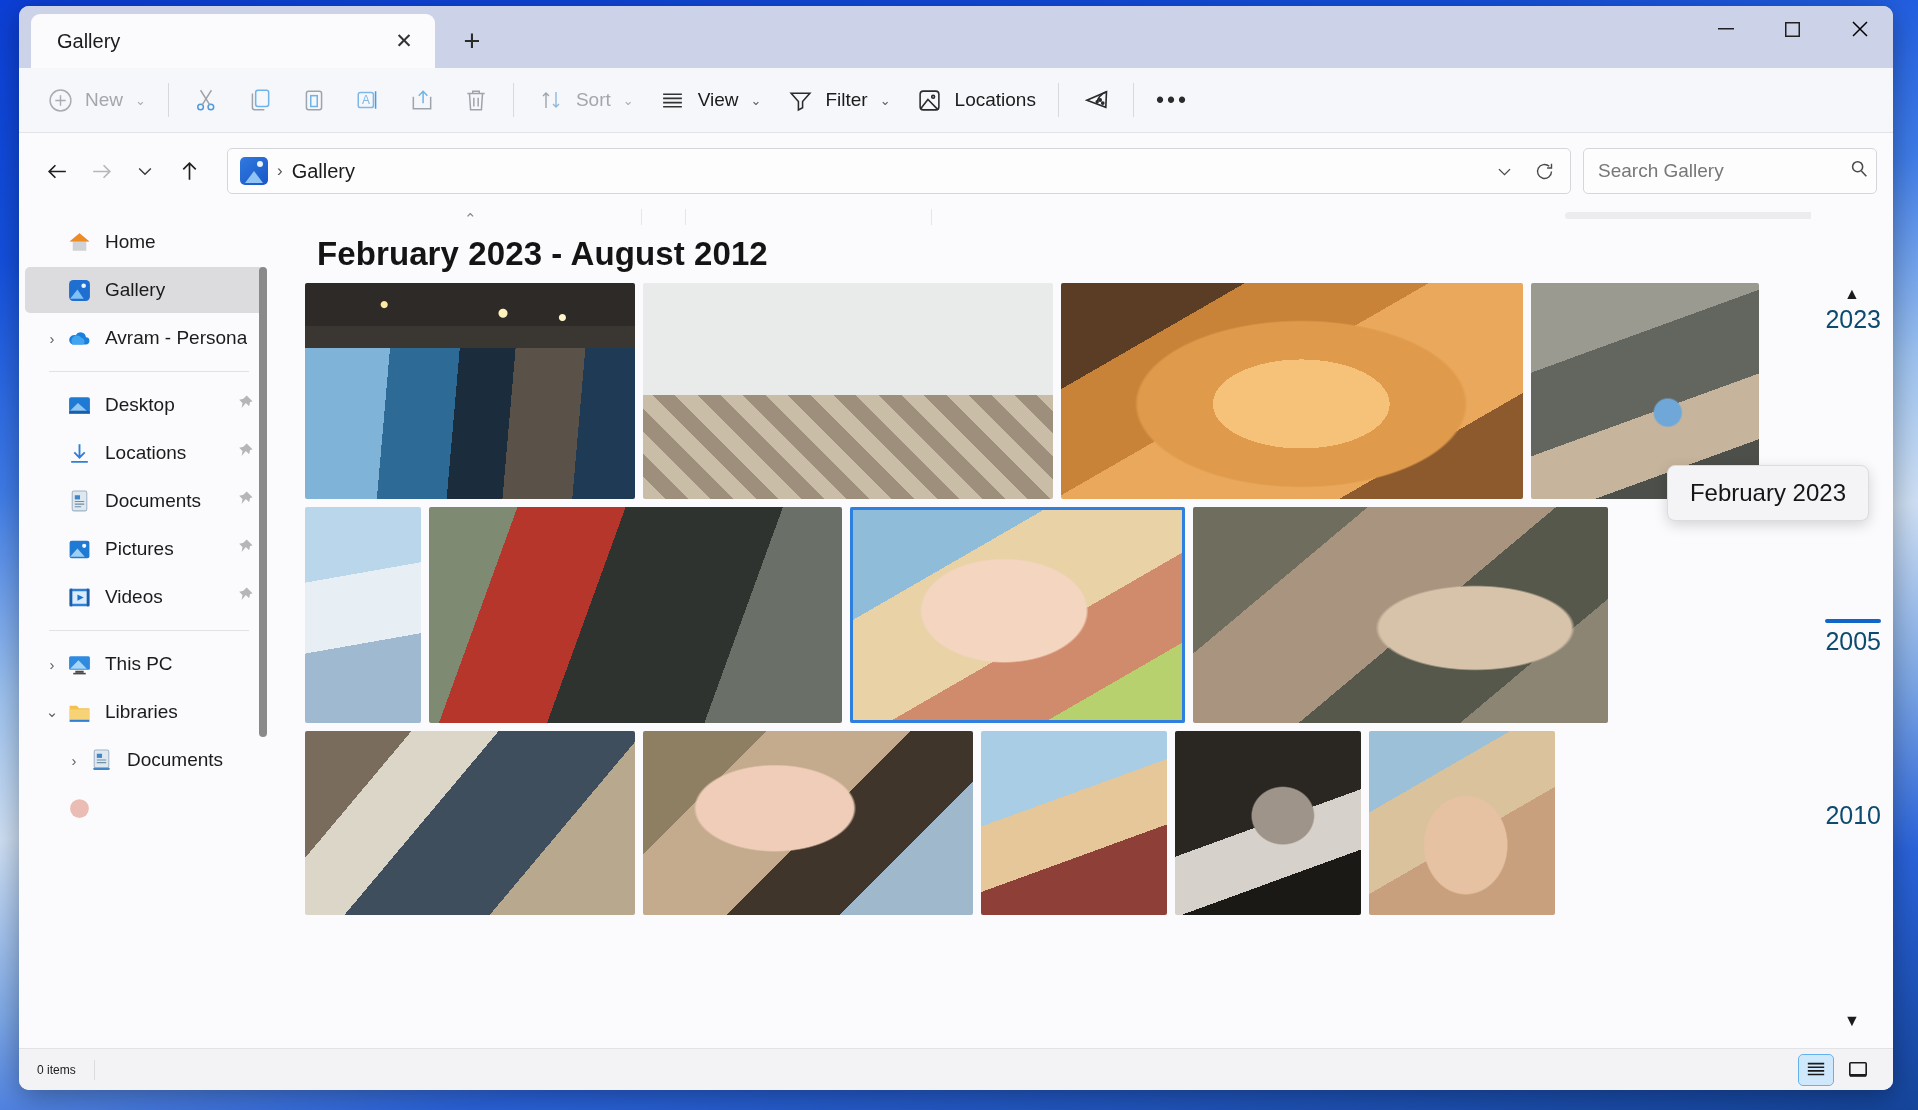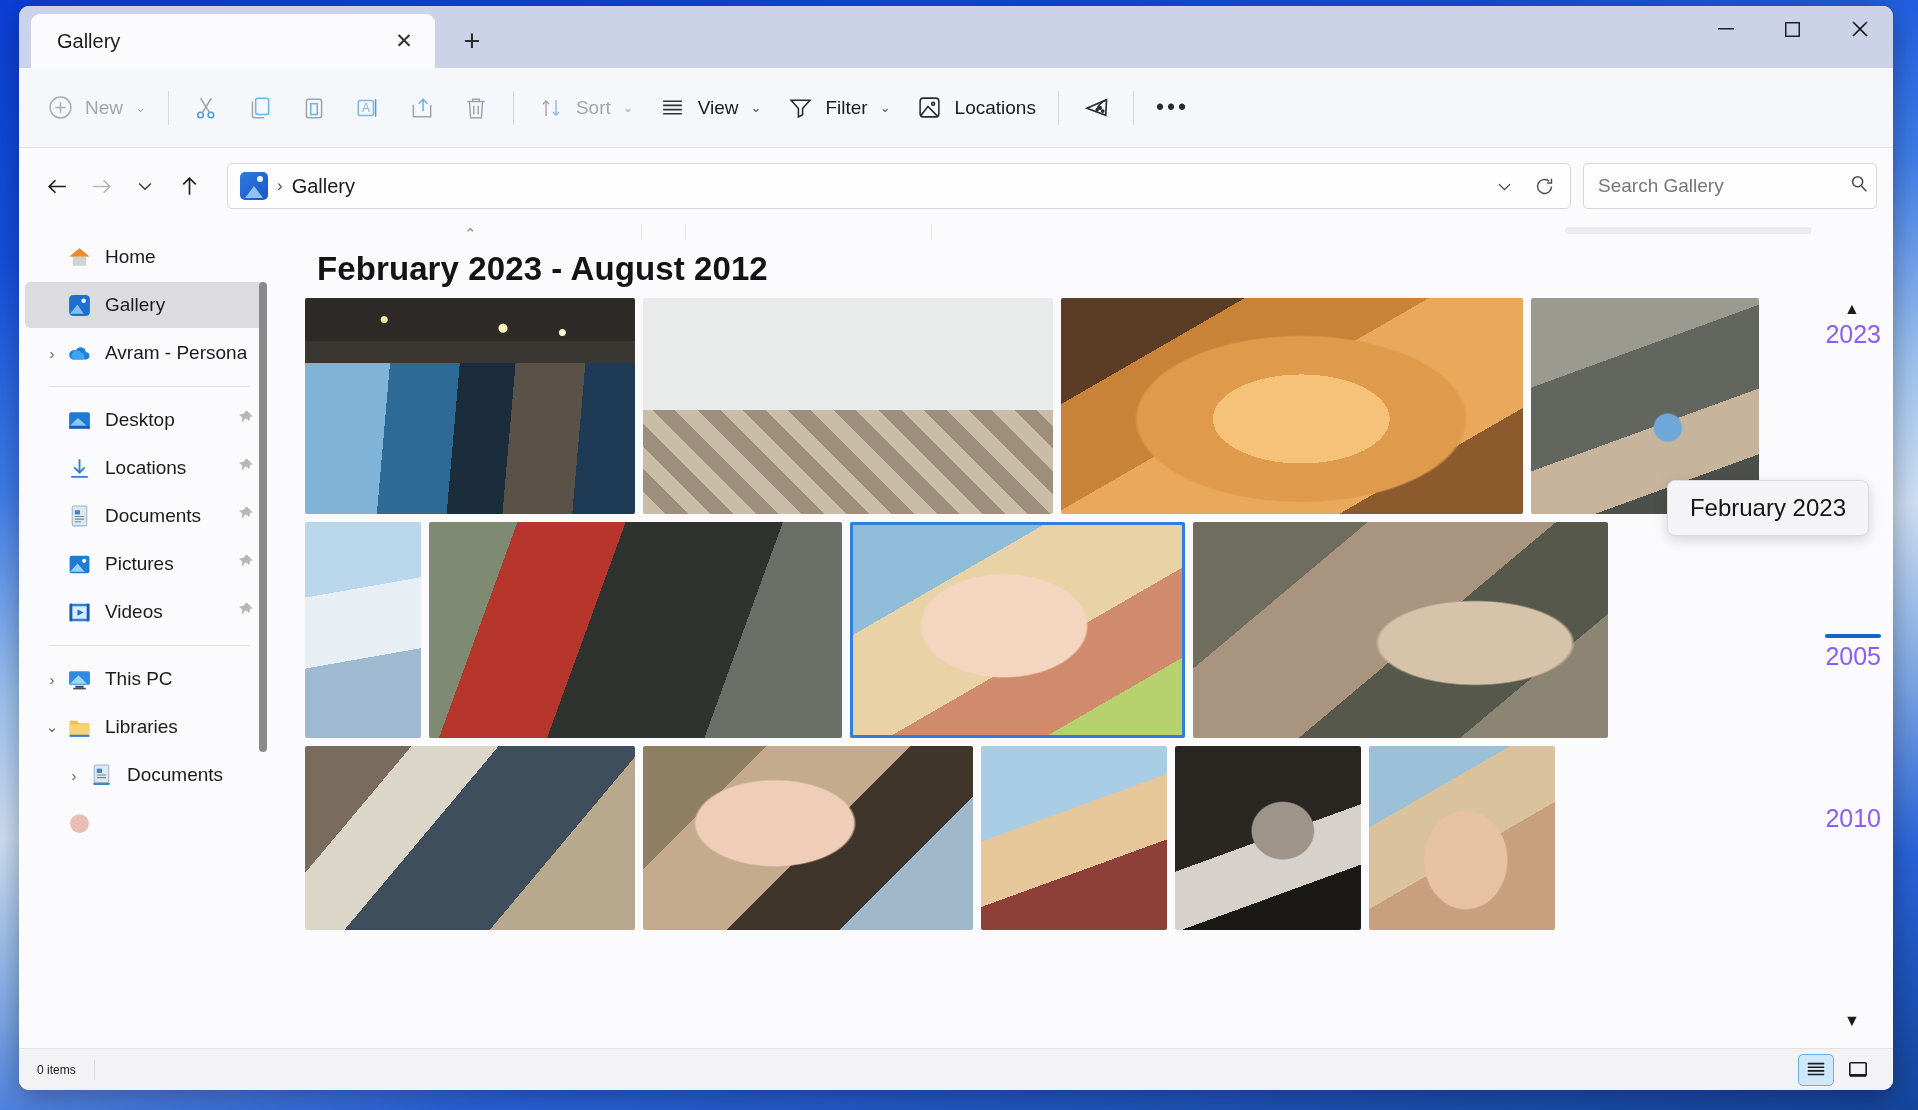--- a/index.html
+++ b/index.html
@@ -54,21 +54,21 @@
   }
   .wincontrols { position: absolute; right: 0; top: 0; display: flex; }
   .wc {
     width: 67px; height: 46px;
     display: flex; align-items: center; justify-content: center;
     cursor: pointer;
   }
   .wc svg { display: block; }
   
   #ribbon {
-    height: 80px; background: #f6f7fb;
+    height: 65px; background: #f6f7fb;
     display: flex; align-items: center;
     padding: 0 14px; gap: 0; flex: none;
     border-bottom: 1px solid #e3e3e6;
   }
   .rb {
     height: 50px; display: flex; align-items: center;
     gap: 10px; padding: 0 12px; border-radius: 6px;
     cursor: pointer; color: #1b1b1b; font-size: 19px; white-space: nowrap;
   }
   .rb.dim { color: #a3a7ad; }
@@ -177,21 +177,21 @@
   .grow { display: flex; gap: 8px; flex: none; }
   .cell { overflow: hidden; border-radius: 2px; position: relative; flex: none; }
   .cell.sel { outline: 3px solid #2f7fe0; outline-offset: -3px; }
   
   #yearbar {
     position: absolute; right: 0; top: 0; bottom: 0; width: 82px;
     background: #fbfbfd; display: flex; flex-direction: column; align-items: center;
   }
   .yb-arrow { font-size: 16px; color: #1b1b1b; cursor: pointer; }
   .yb-year {
-    position: absolute; right: 12px; font-size: 25px; color: #8b5cf6;
+    position: absolute; right: 12px; font-size: 25px; color: #0c4a6e;
   }
   .yb-mark {
     position: absolute; right: 12px; width: 56px; height: 4px; background: #1265c8; border-radius: 2px;
   }
   
   #flyout {
     position: absolute; right: 24px; top: 256px;
     background: #f4f4f6; border: 1px solid #dcdce0;
     border-radius: 8px; padding: 13px 22px;
     box-shadow: 0 4px 14px rgba(0,0,0,.16);
@@ -684,21 +684,21 @@
                  radial-gradient(ellipse at 52% 62%, #e6c2a2 0 30%, transparent 31%),
                  linear-gradient(150deg,#9cc0d8 0 28%,#d9c29c 28% 56%,#c9a07e 56% 100%)"></div>
         </div>
       </div>
 
       <div id="yearbar">
         <div class="yb-arrow" style="margin-top:76px">▲</div>
         <div class="yb-year" style="top:96px">2023</div>
         <div class="yb-mark" style="top:410px"></div>
         <div class="yb-year" style="top:418px">2005</div>
-        <div class="yb-year" style="top:580px">2010</div>
+        <div class="yb-year" style="top:592px">2010</div>
         <div class="yb-arrow" style="position:absolute;bottom:18px">▼</div>
       </div>
 
       <div id="flyout">February 2023</div>
     </div>
   </div>
 
   <div id="statusbar">
     <span id="status-text">0 items</span>
     <span class="status-sep"></span>

